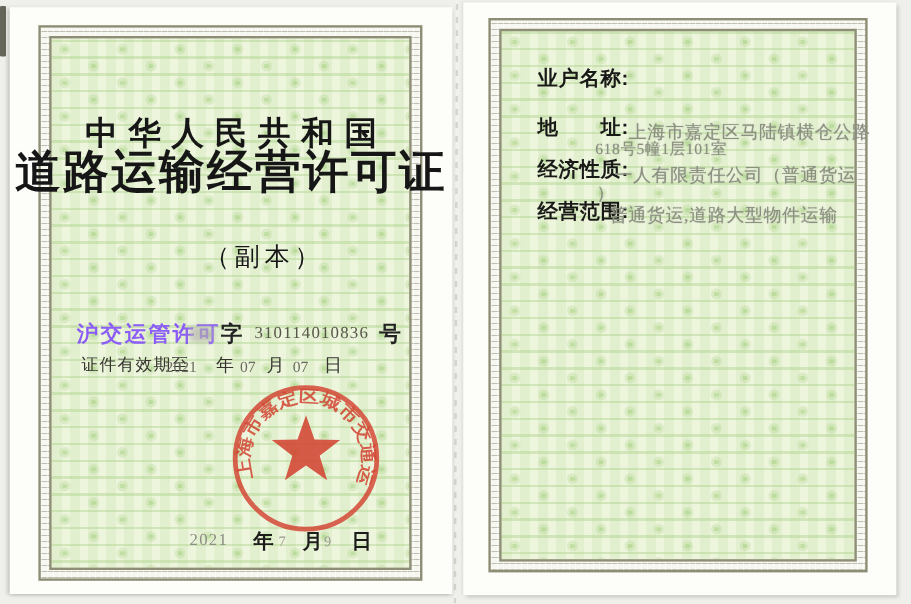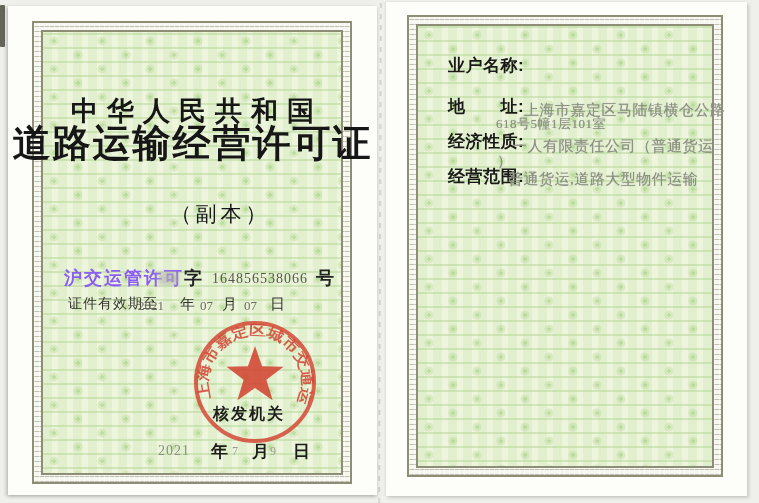--- a/index.html
+++ b/index.html
@@ -105,21 +105,21 @@
       <div class="frame-inner"></div>
     </div>
 
     <div class="lp-row country">中华人民共和国</div>
     <div class="lp-row cert-title">道路运输经营许可证</div>
     <div class="lp-row subtitle">（副本）</div>
 
     <span class="abs license-prefix">沪交运管许可</span>
     <span class="abs redact-smudge"></span>
     <span class="abs license-zi">字</span>
-    <span class="abs license-number">164856538066</span>
+    <span class="abs license-number">310114010836</span>
     <span class="abs license-suffix">号</span>
 
     <span class="abs validity-label">证件有效期至</span>
     <span class="abs v-num v-year">2021</span>
     <span class="abs v-unit vu-year">年</span>
     <span class="abs v-num v-month">07</span>
     <span class="abs v-unit vu-month">月</span>
     <span class="abs v-num v-day">07</span>
     <span class="abs v-unit vu-day">日</span>
 
@@ -127,21 +127,20 @@
       <circle cx="64" cy="64" r="59" fill="none" stroke="#d23b29" stroke-width="4" opacity="0.85"></circle>
       <polygon points="64,28 71.1,48.3 92.5,48.7 75.4,61.7 81.6,82.3 64,70 46.4,82.3 52.6,61.7 35.5,48.7 56.9,48.3" fill="#d23b29" opacity="0.9"></polygon>
       <defs>
         <path id="sealArc" d="M 19.8 80.1 A 47 47 0 1 1 108.2 80.1" fill="none"></path>
       </defs>
       <text font-size="14" fill="#d23b29" opacity="0.88" font-family="Liberation Sans, DejaVu Sans, sans-serif" font-weight="700">
         <textPath href="#sealArc" startOffset="0" textLength="252" lengthAdjust="spacingAndGlyphs">上海市嘉定区城市交通运输管理所</textPath>
       </text>
     </svg>
 
-    <div class="abs issuer">核发机关</div>
 
     <span class="abs issue-year">2021</span>
     <span class="abs iu iu-year">年</span>
     <span class="abs issue-month-num">7</span>
     <span class="abs iu iu-month">月</span>
     <span class="abs issue-day-num">9</span>
     <span class="abs iu iu-day">日</span>
   </div>
 
   <div class="page page-right">

